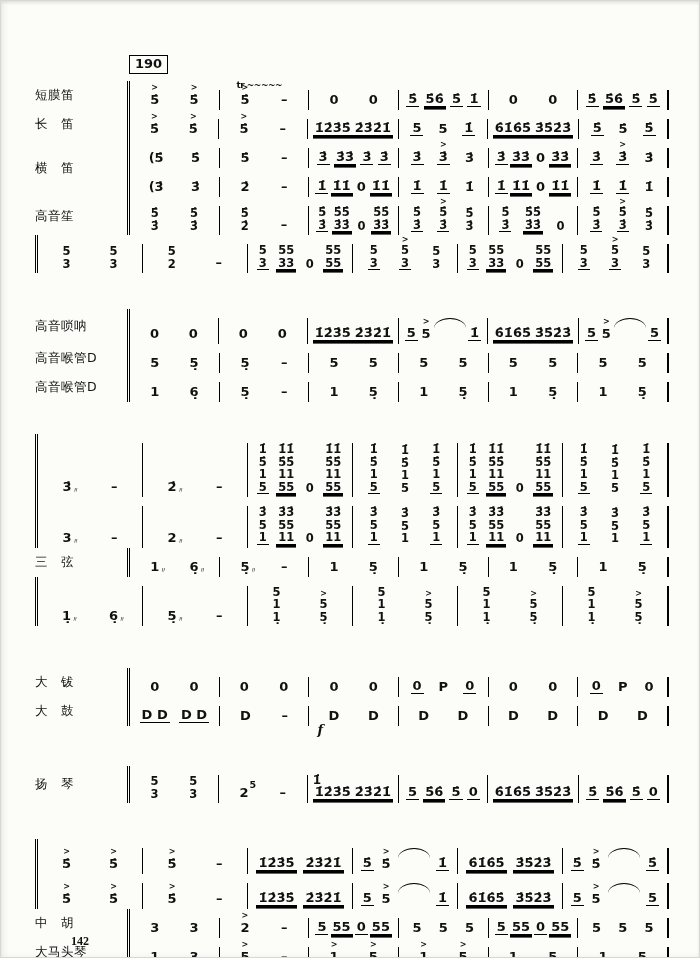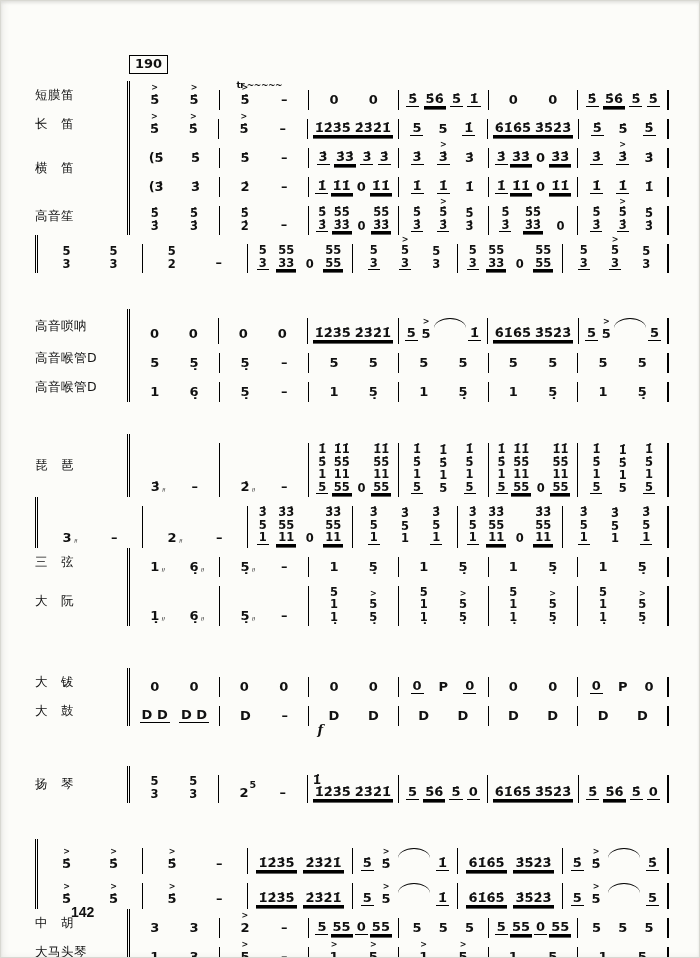--- a/index.html
+++ b/index.html
@@ -5,21 +5,21 @@
   html,body{margin:0;padding:0;background:#e8e8e4;}
   .page{
     width:700px;height:958px;background:#fcfcf9;position:relative;overflow:hidden;
     font-family:"DejaVu Sans","Liberation Sans",sans-serif;color:#111;
     border:1px solid #d8d8d2;box-sizing:border-box;box-shadow:inset 3px 0 6px rgba(0,0,0,.06), inset 0 2px 3px rgba(0,0,0,.08);
   }
   .measure-box{
     position:absolute;left:128px;top:54px;border:1.5px solid #000;
     padding:0 5px 1px 5px;font-weight:bold;font-size:13px;line-height:16px;background:#fcfcf9;
   }
-  .page-number{position:absolute;left:70px;bottom:37px;font-weight:bold;font-size:14px;font-family:Liberation Sans, sans-serif;}
+  .page-number{position:absolute;left:70px;bottom:8px;font-weight:bold;font-size:12px;font-family:Liberation Serif, serif;}
   .score{position:absolute;left:34px;top:80px;width:634px;}
   .section{margin-bottom:36px;}
   .section:nth-child(2){margin-bottom:32px;}
   .section:nth-child(3){margin-bottom:42px;}
   .section:nth-child(4){margin-bottom:40px;text-align:right;}
   .section:nth-child(5){margin-bottom:36px;}
   .section:nth-child(6){margin-bottom:0;}
   .row{display:flex;}
   .label{
     flex:0 0 92px;width:92px;display:flex;align-items:center;
@@ -698,21 +698,20 @@
                 <span class="tok">
                   <span class="txt">5̣</span>
                 </span>
               </div>
             </div>
           </div>
         </div>
       </div>
       <div class="section">
         <div class="row">
-          <div class="label">琵　琶</div>
           <div class="lines">
             <div class="line">
               <div class="measure">
                 <span class="tok">
                   <span class="txt">3̇</span>
                   <span class="trem">〃</span>
                 </span>
                 <span class="tok">
                   <span class="txt">–</span>
                 </span>
@@ -975,21 +974,20 @@
                   <span class="txt">1</span>
                 </span>
                 <span class="tok">
                   <span class="txt">5̣</span>
                 </span>
               </div>
             </div>
           </div>
         </div>
         <div class="row">
-          <div class="label">大　阮</div>
           <div class="lines">
             <div class="line">
               <div class="measure">
                 <span class="tok">
                   <span class="txt">1̣</span>
                   <span class="trem">〃</span>
                 </span>
                 <span class="tok">
                   <span class="txt">6̣</span>
                   <span class="trem">〃</span>

